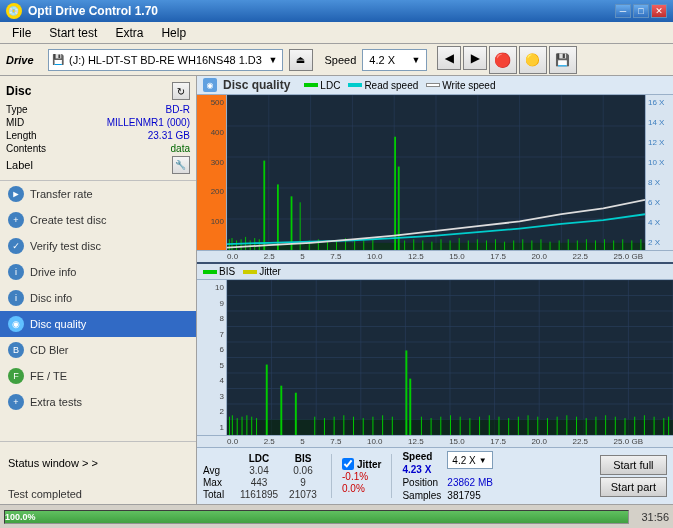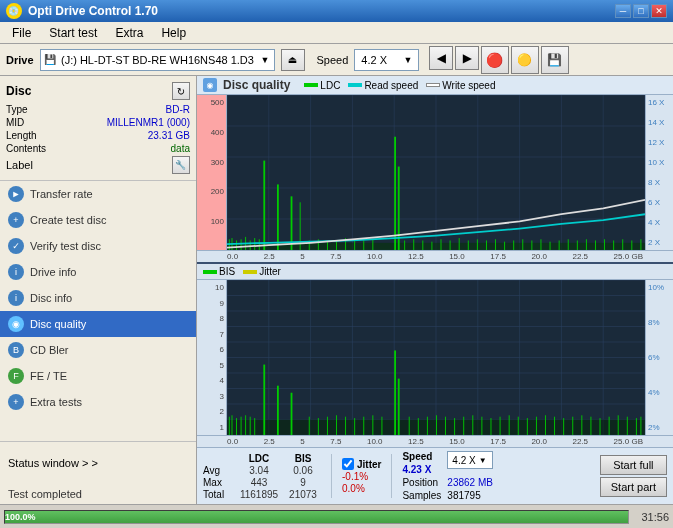--- a/index.html
+++ b/index.html
@@ -12,21 +12,21 @@
     .title-bar-controls { display: flex; gap: 2px; }
     .title-btn { width: 16px; height: 14px; border: 1px solid #6090c0; background: linear-gradient(to bottom, #6aacec, #3070c0); color: white; font-size: 9px; display: flex; align-items: center; justify-content: center; cursor: pointer; }
     .title-btn.close { background: linear-gradient(to bottom, #f06060, #c03030); }
     
     
     .menu-bar { background: #f0ece0; border-bottom: 1px solid #a0a0a0; height: 22px; display: flex; align-items: center; padding: 0 4px; gap: 2px; }
     .menu-item { padding: 2px 8px; cursor: pointer; font-size: 12px; }
     
     
     .drive-row { background: #f0ece0; border-bottom: 1px solid #a0a0a0; height: 32px; display: flex; align-items: center; padding: 0 6px; gap: 6px; }
-    .drive-label { font-size: 11px; font-weight: bold; margin-right: 0; }
+    .drive-label { font-size: 11px; font-weight: bold; margin-right: 8px; font-style: italic; }
     .eject-btn { width: 24px; height: 22px; background: linear-gradient(to bottom, #f5f5f5, #ddd); border: 1px solid #808080; display: flex; align-items: center; justify-content: center; cursor: pointer; font-size: 10px; }
     .speed-label { font-size: 11px; margin-left: 6px; }
     
     
     .main-layout { display: flex; height: calc(528px - 22px - 22px - 32px - 24px); }
     
     
     .sidebar { width: 197px; background: #f0ece0; border-right: 1px solid #a0a0a0; display: flex; flex-direction: column; }
     .disc-section { padding: 6px; border-bottom: 1px solid #c0c0c0; }
     .disc-header { display: flex; align-items: center; justify-content: space-between; margin-bottom: 4px; }
@@ -197,21 +197,21 @@
         <div style="display:flex;align-items:center;gap:2px;">
           <div style="width:14px;height:4px;background:#ffffff;border:1px solid #888;"></div>
           <span>Write speed</span>
         </div>
       </div>
     </div>
 
     <div style="flex:1;display:flex;flex-direction:column;border-bottom:2px solid #3a5070;min-height:0;">
       <div style="flex:1;display:flex;min-height:0;">
 
-        <div style="width:30px;background:#fca5a5;border-right:1px solid #9ab0c8;display:flex;flex-direction:column;justify-content:space-between;padding:3px 2px;font-size:8px;color:#444;text-align:right;">
+        <div style="width:30px;background:#f97316;border-right:1px solid #9ab0c8;display:flex;flex-direction:column;justify-content:space-between;padding:3px 2px;font-size:8px;color:#444;text-align:right;">
           <span>500</span>
           <span>400</span>
           <span>300</span>
           <span>200</span>
           <span>100</span>
           <span></span>
         </div>
 
         <div style="flex:1;background:#1a2a3a;position:relative;overflow:hidden;">
           <svg width="100%" height="100%" viewBox="0 0 460 130" preserveAspectRatio="none">
@@ -428,27 +428,20 @@
             <rect x="400" y="97" width="1" height="13" fill="#00cc00"></rect>
             <rect x="410" y="98" width="1" height="12" fill="#00cc00"></rect>
             <rect x="420" y="97" width="1" height="13" fill="#00cc00"></rect>
             <rect x="430" y="96" width="1" height="14" fill="#00cc00"></rect>
             <rect x="440" y="97" width="1" height="13" fill="#00cc00"></rect>
             <rect x="450" y="98" width="1" height="12" fill="#00cc00"></rect>
             <rect x="455" y="97" width="1" height="13" fill="#00cc00"></rect>
           </svg>
         </div>
 
-        <div style="width:28px;background:#d8e4f0;border-left:1px solid #9ab0c8;display:flex;flex-direction:column;justify-content:space-between;padding:3px 2px;font-size:8px;color:#4080c0;text-align:left;">
-          <span>10%</span>
-          <span>8%</span>
-          <span>6%</span>
-          <span>4%</span>
-          <span>2%</span>
-        </div>
       </div>
 
       <div style="background:#d8e4f0;border-top:1px solid #9ab0c8;padding:1px 30px 1px 30px;display:flex;justify-content:space-between;font-size:8px;color:#444;">
         <span>0.0</span>
         <span>2.5</span>
         <span>5</span>
         <span>7.5</span>
         <span>10.0</span>
         <span>12.5</span>
         <span>15.0</span>

